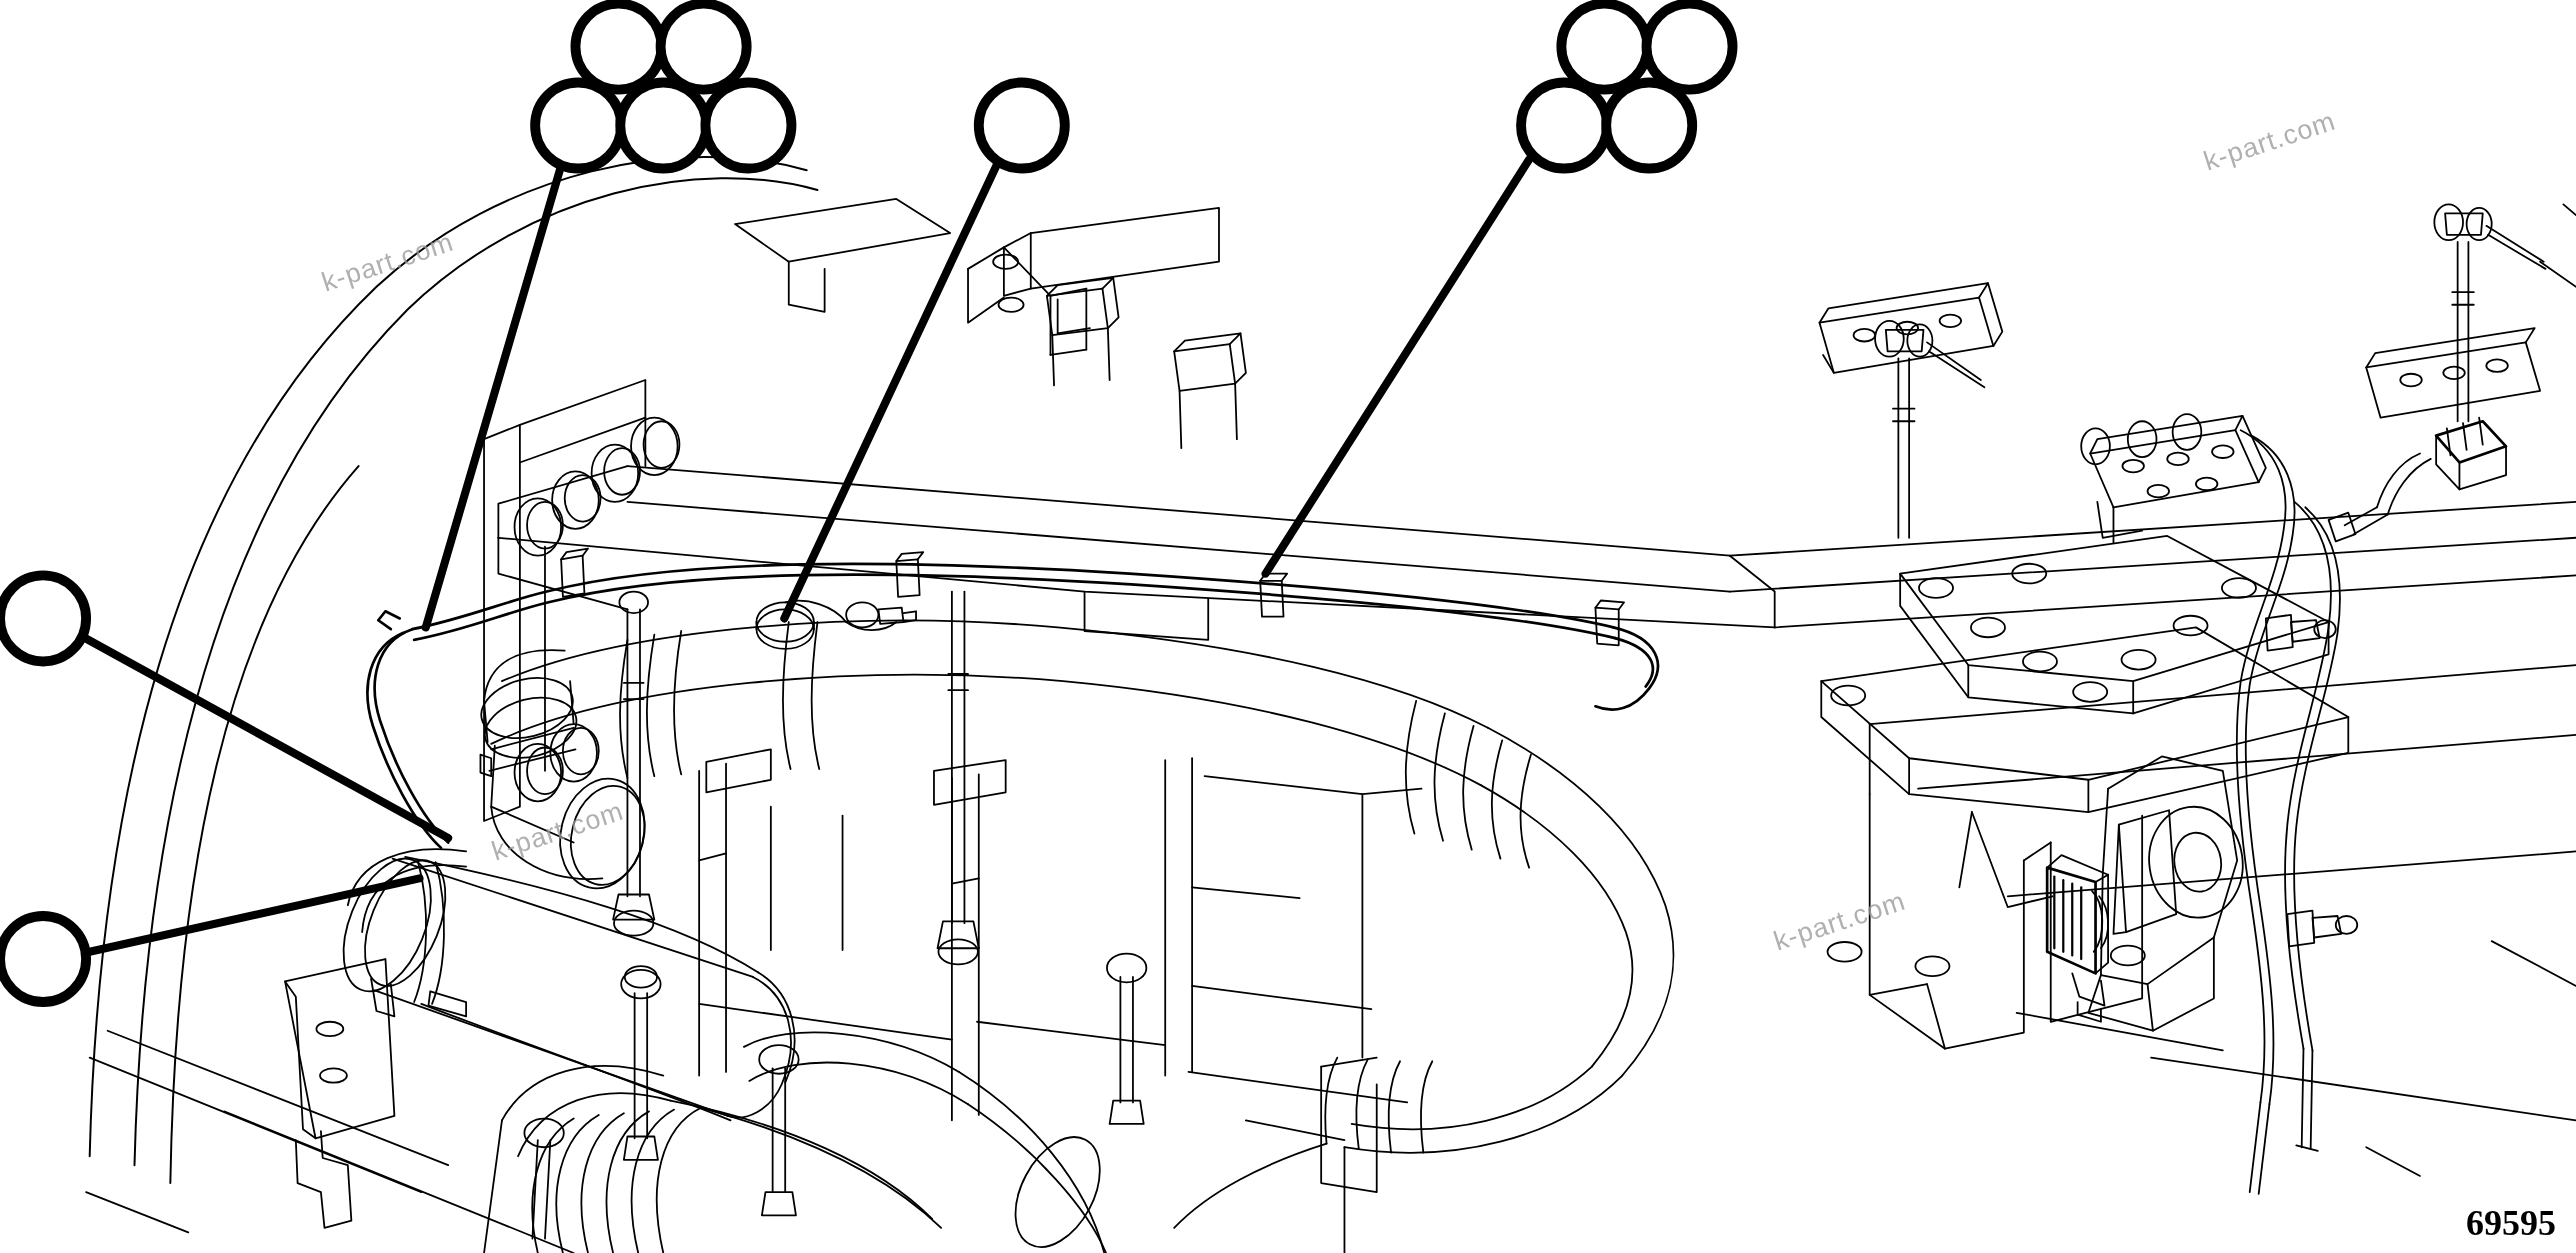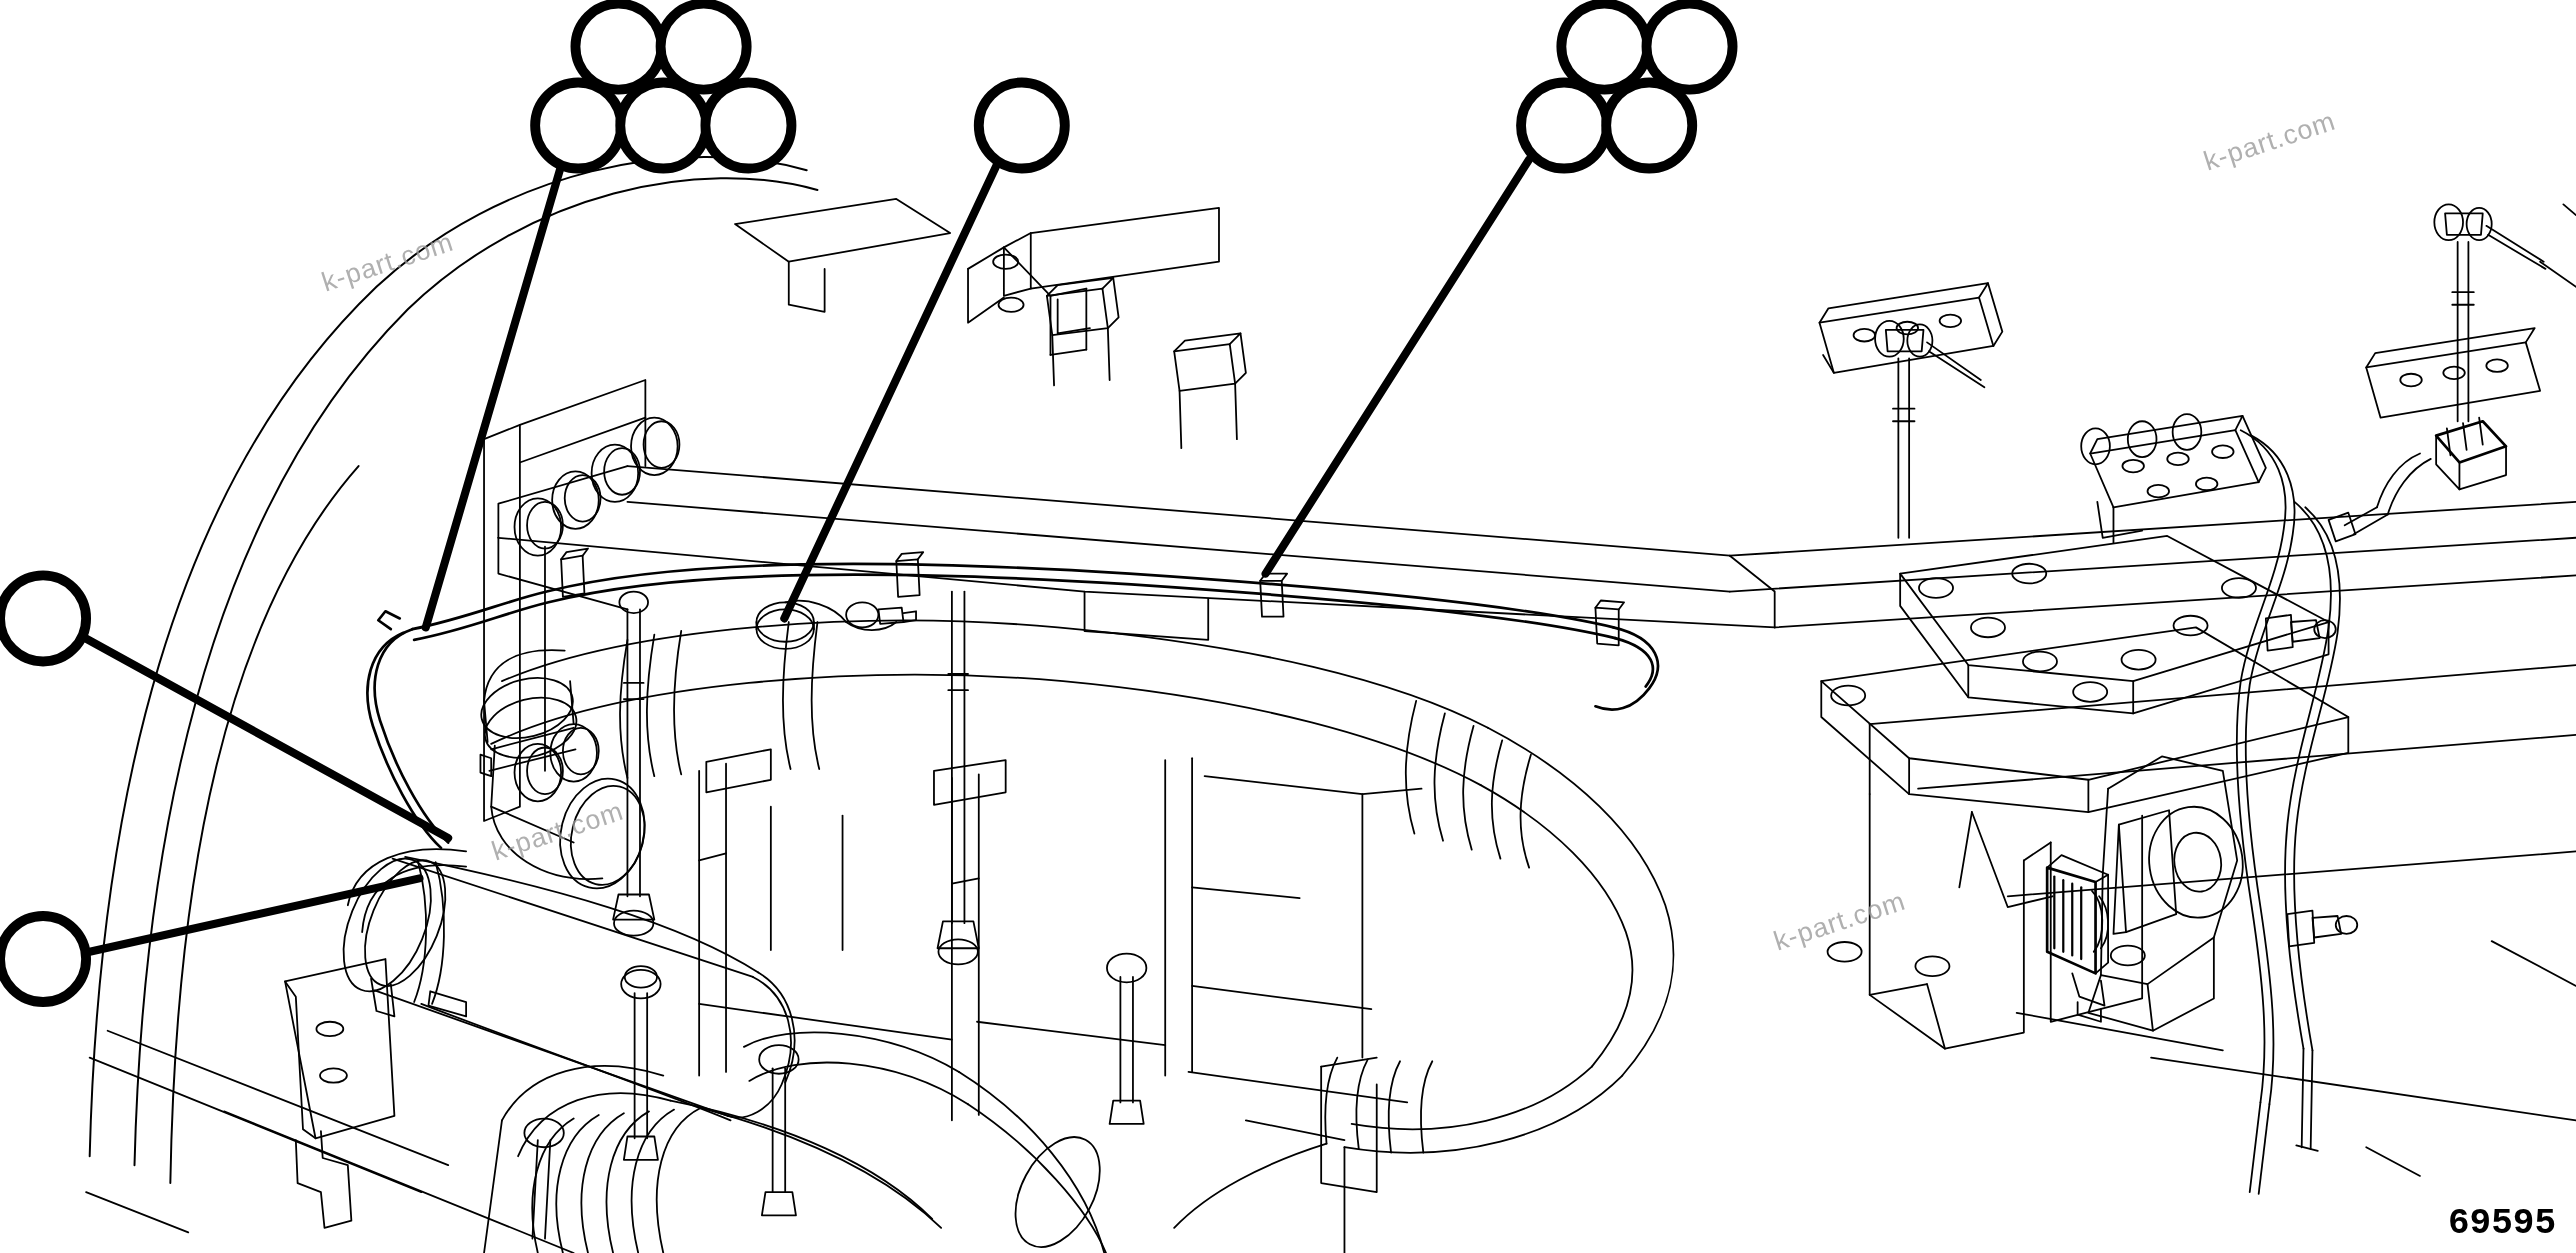--- a/index.html
+++ b/index.html
@@ -33,21 +33,21 @@
     letter-spacing: 0.9px;
     white-space: nowrap;
     opacity: .78;
     pointer-events: none;
     user-select: none;
   }
   #drawing-number {
     position: absolute;
     right: 20px;
     bottom: 9px;
-    font-family: Liberation Mono, monospace;
+    font-family: Liberation Serif, serif;
     font-size: 36px;
     font-weight: bold;
     color: #000;
     letter-spacing: 0px;
   }
 </style>
 </head>
 <body>
 
 <div id="sheet">

